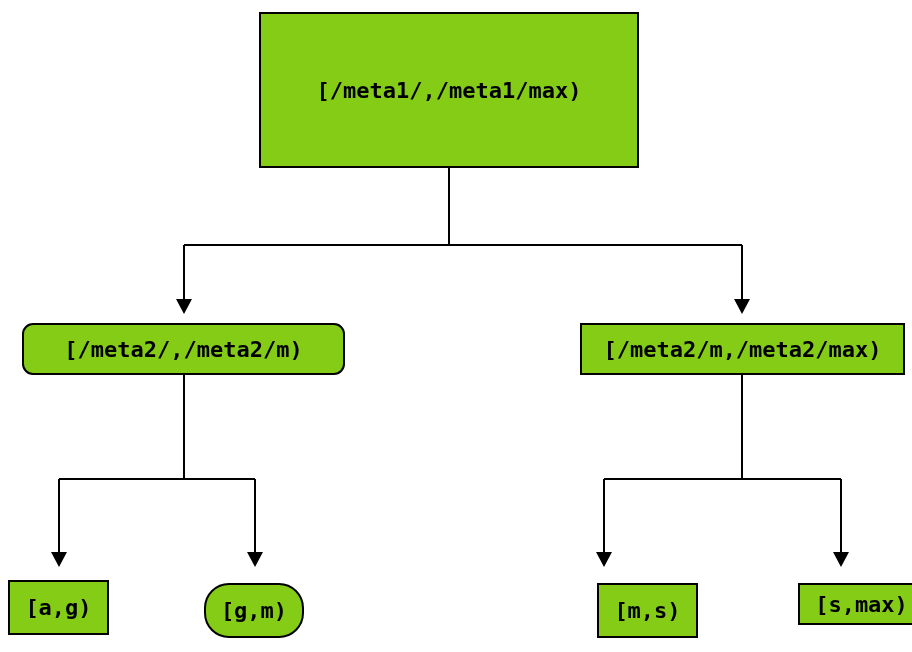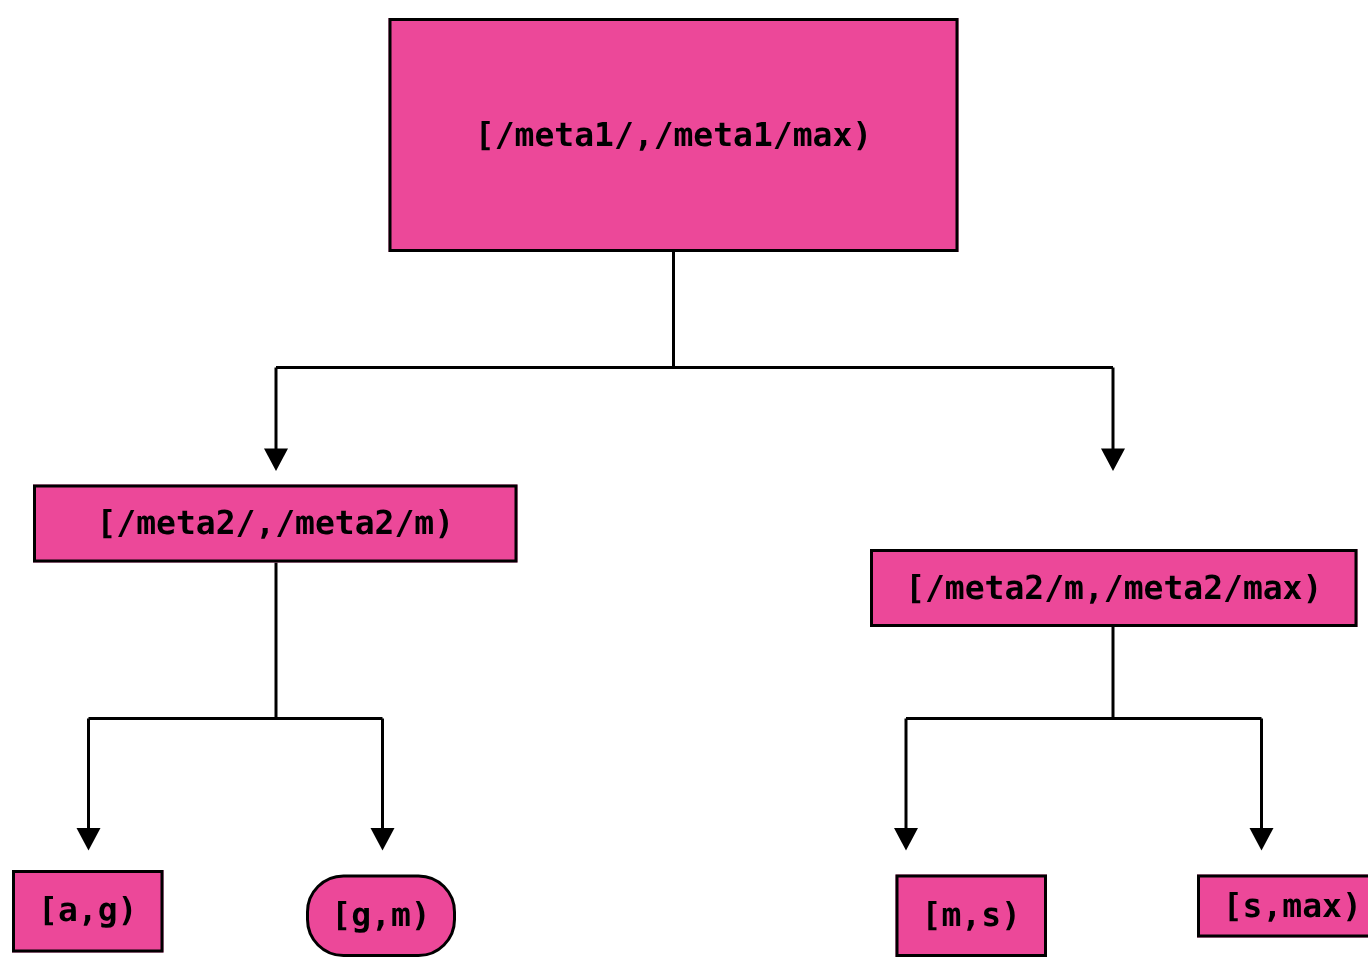--- a/index.html
+++ b/index.html
@@ -28,32 +28,32 @@
     fill: none;
   }
   .connectors polygon {
     fill: #000000;
     stroke: none;
   }
   .node {
     position: absolute;
     box-sizing: border-box;
     border: 2px solid #000000;
-    background: #ec4899;
+    background: #84cc16;
     display: flex;
     align-items: center;
     justify-content: center;
     font-size: 22px;
     font-weight: bold;
     color: #000000;
     white-space: nowrap;
   }
   .node-root   { left: 259px; top: 12px;  width: 380px; height: 156px; }
-  .node-l2a    { left: 22px;  top: 323px; width: 323px; height: 52px; }
-  .node-l2b    { left: 580px; top: 323px; width: 325px; height: 52px; margin-top: 43px; }
+  .node-l2a    { left: 22px;  top: 323px; width: 323px; height: 52px; border-radius: 11px; }
+  .node-l2b    { left: 580px; top: 323px; width: 325px; height: 52px; }
   .node-leaf1  { left: 8px;   top: 580px; width: 101px; height: 55px; }
   .node-leaf2  { left: 204px; top: 583px; width: 100px; height: 55px; border-radius: 25px; }
   .node-leaf3  { left: 553px; top: 583px; width: 101px; height: 55px; margin-left: 44px; }
   .node-leaf4  { left: 778px; top: 583px; width: 127px; height: 42px; margin-left: 20px; }
 </style>
 </head>
 <body>
 
 <div class="canvas">
 

